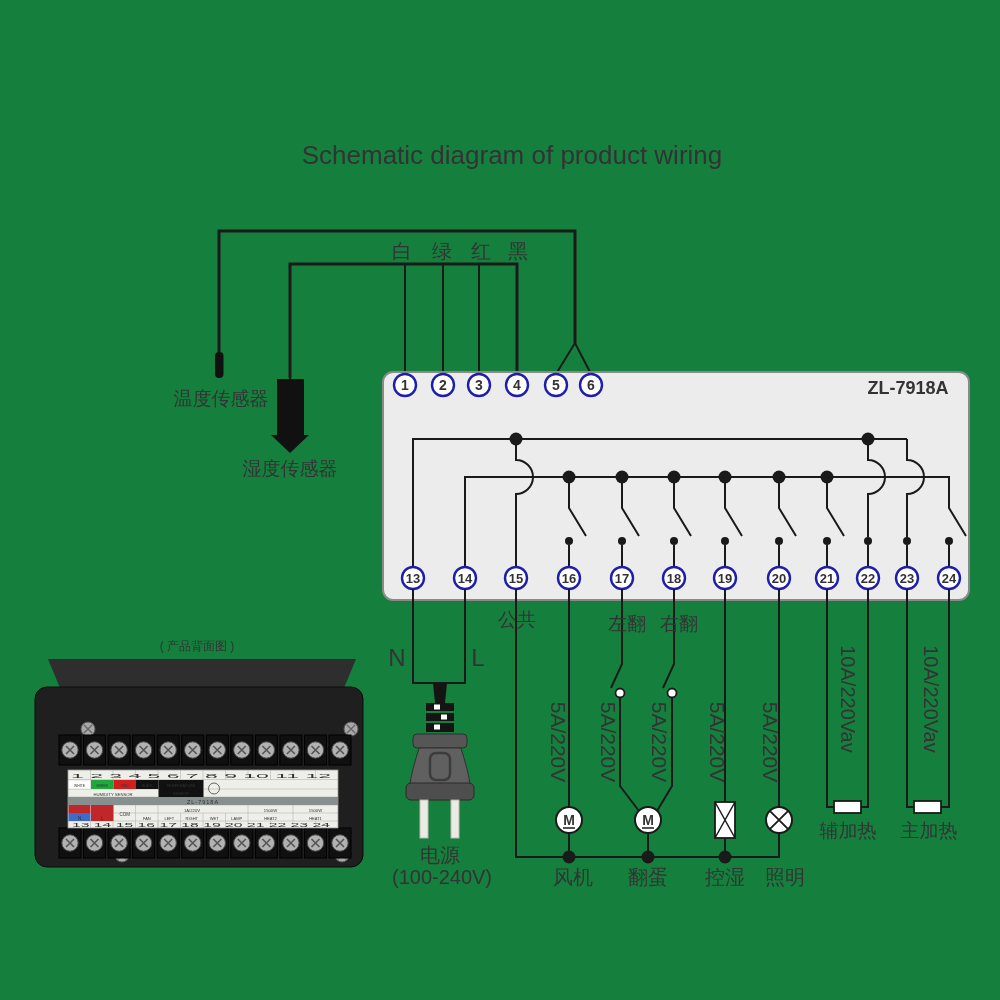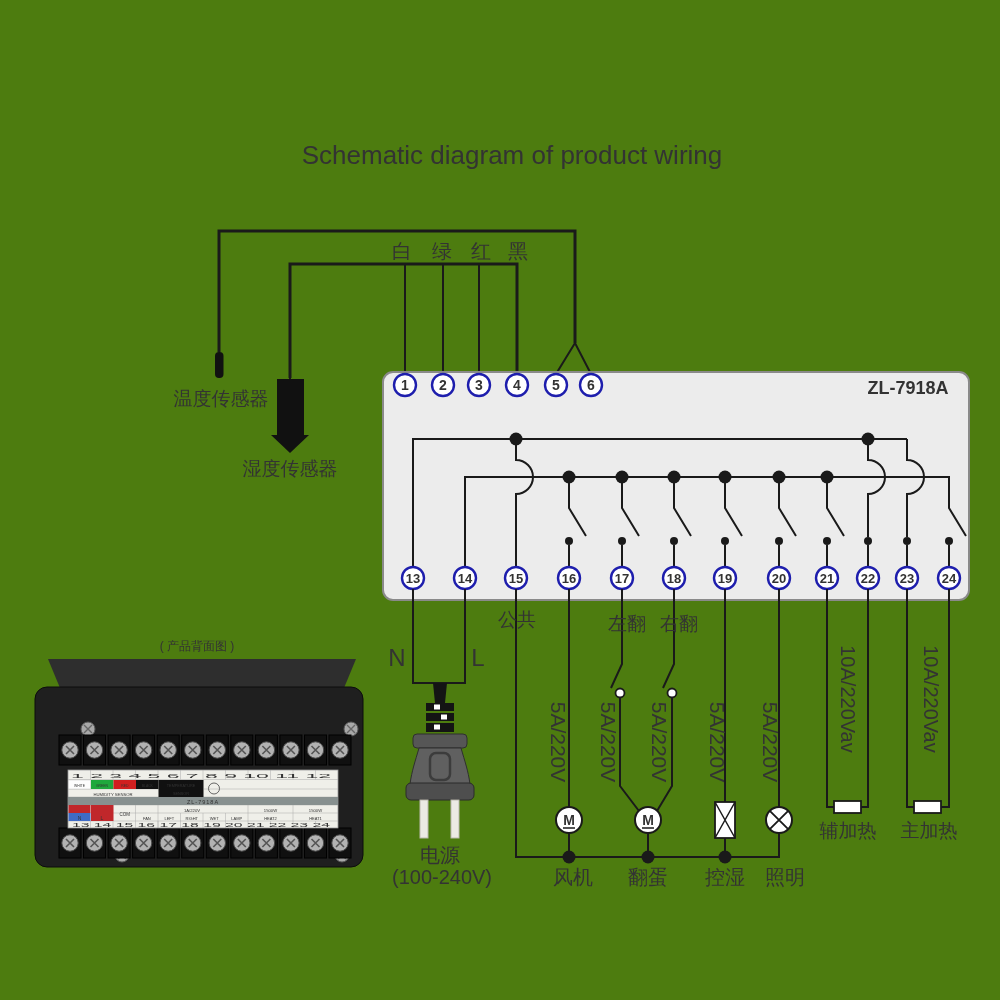--- a/index.html
+++ b/index.html
@@ -1,16 +1,16 @@
 <!DOCTYPE html>
 <html><head>
 <meta charset="utf-8">
 <style>
   html,body{margin:0;padding:0;background:#fff;}
-  .canvas{position:relative;width:1000px;height:1000px;background:#4d7c0f;overflow:hidden;
+  .canvas{position:relative;width:1000px;height:1000px;background:#15803d;overflow:hidden;
           font-family:"Liberation Sans","DejaVu Sans",sans-serif;}
   svg{position:absolute;left:0;top:0;}
   svg text{font-family:"Liberation Sans","DejaVu Sans",sans-serif;fill:#333;}
   .wire{stroke:#1a1a1a;stroke-width:2;fill:none;}
   .wire3{stroke:#1a1a1a;stroke-width:3;fill:none;}
   .cn{fill:#333;}
 </style>
 </head>
 <body>
 

